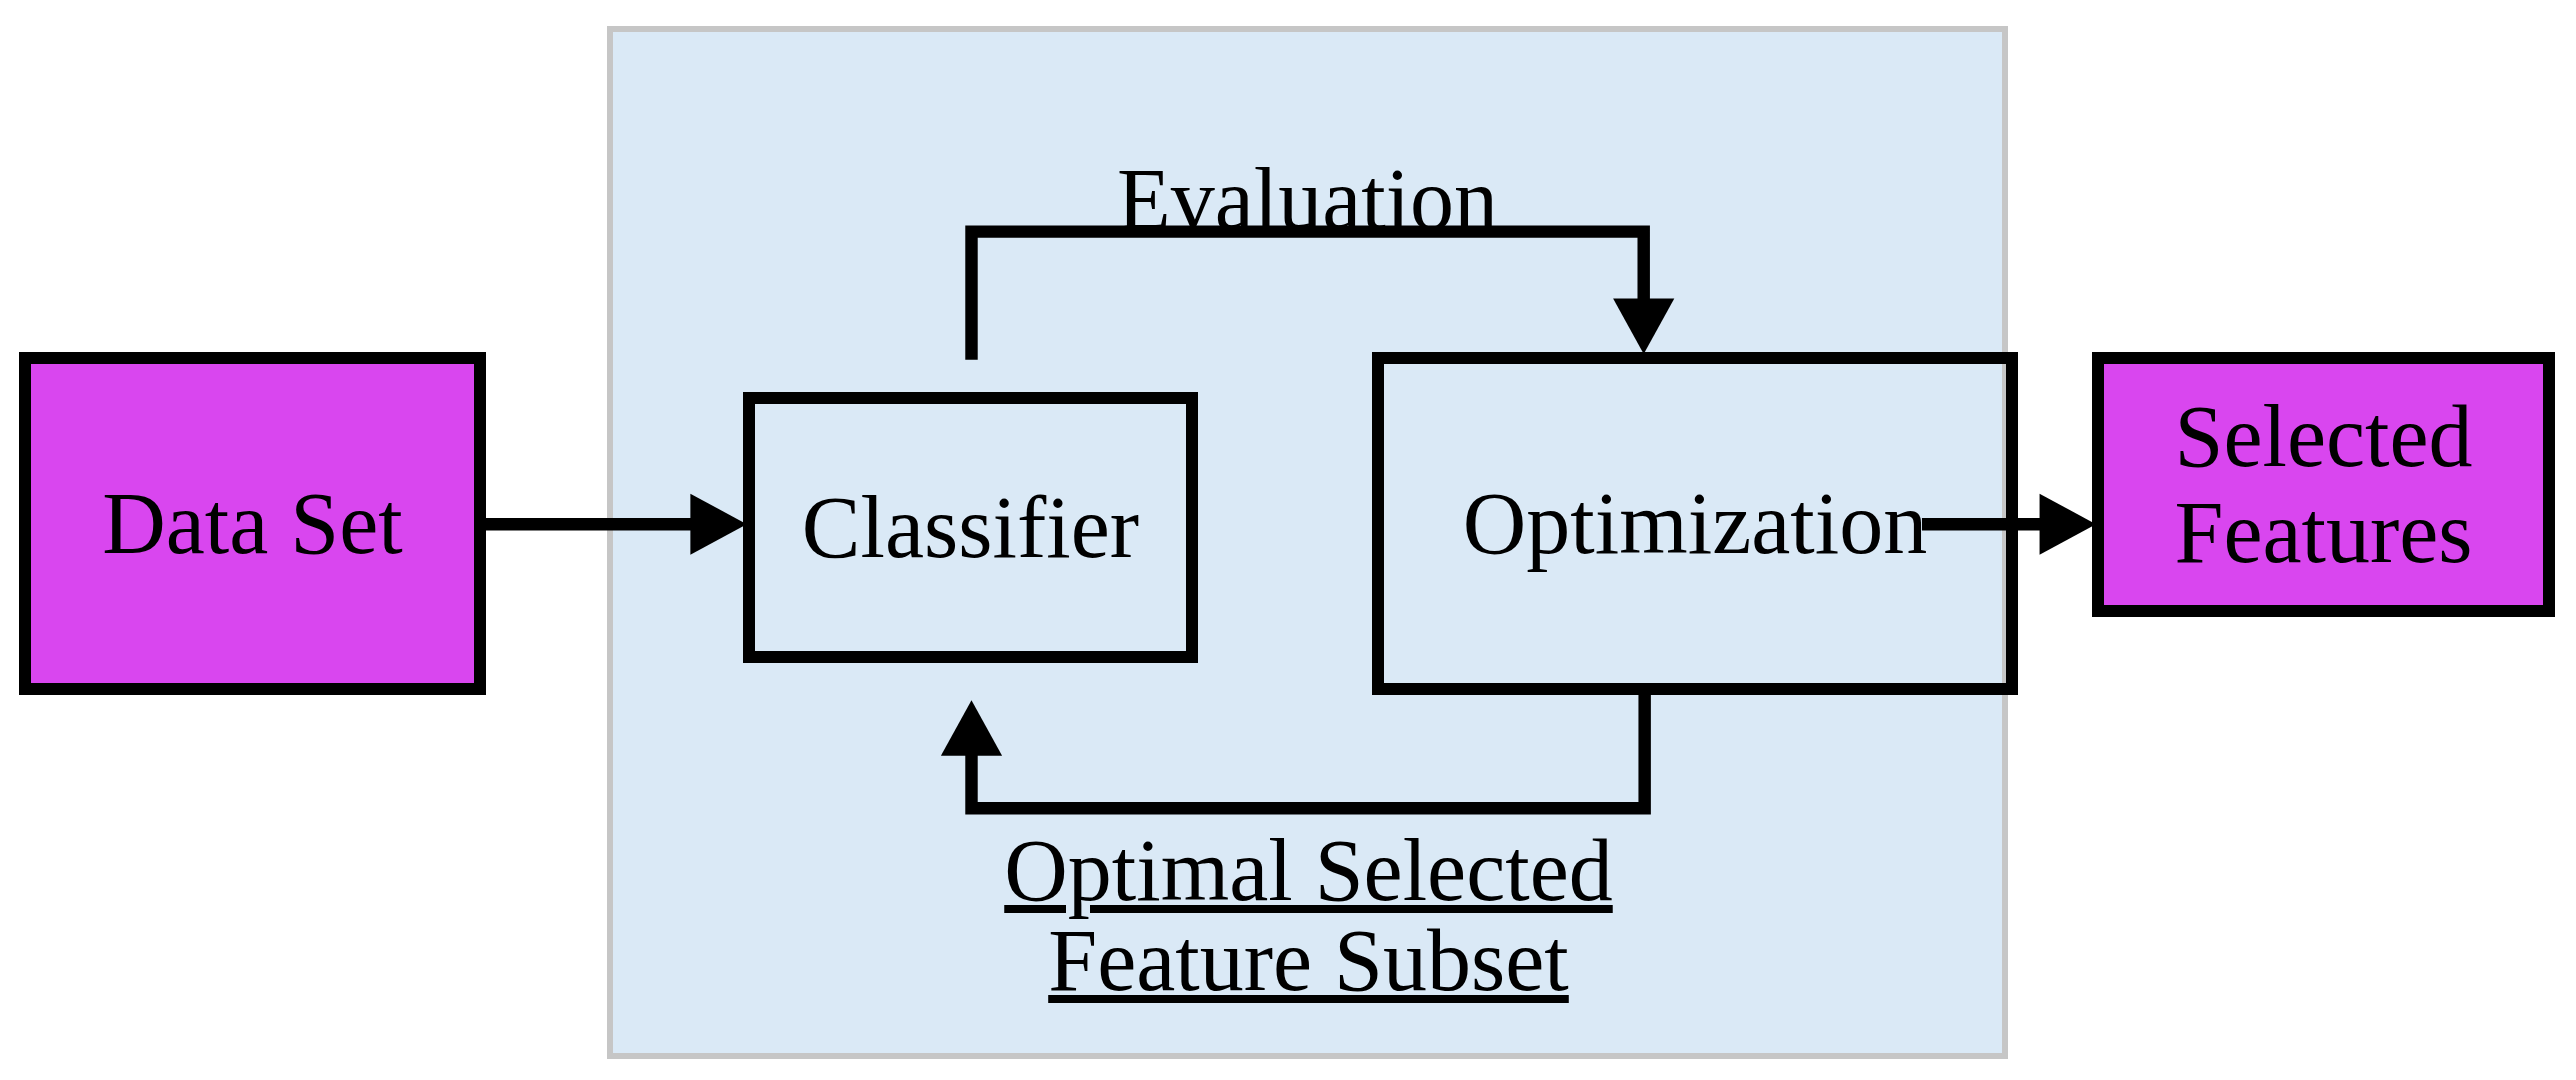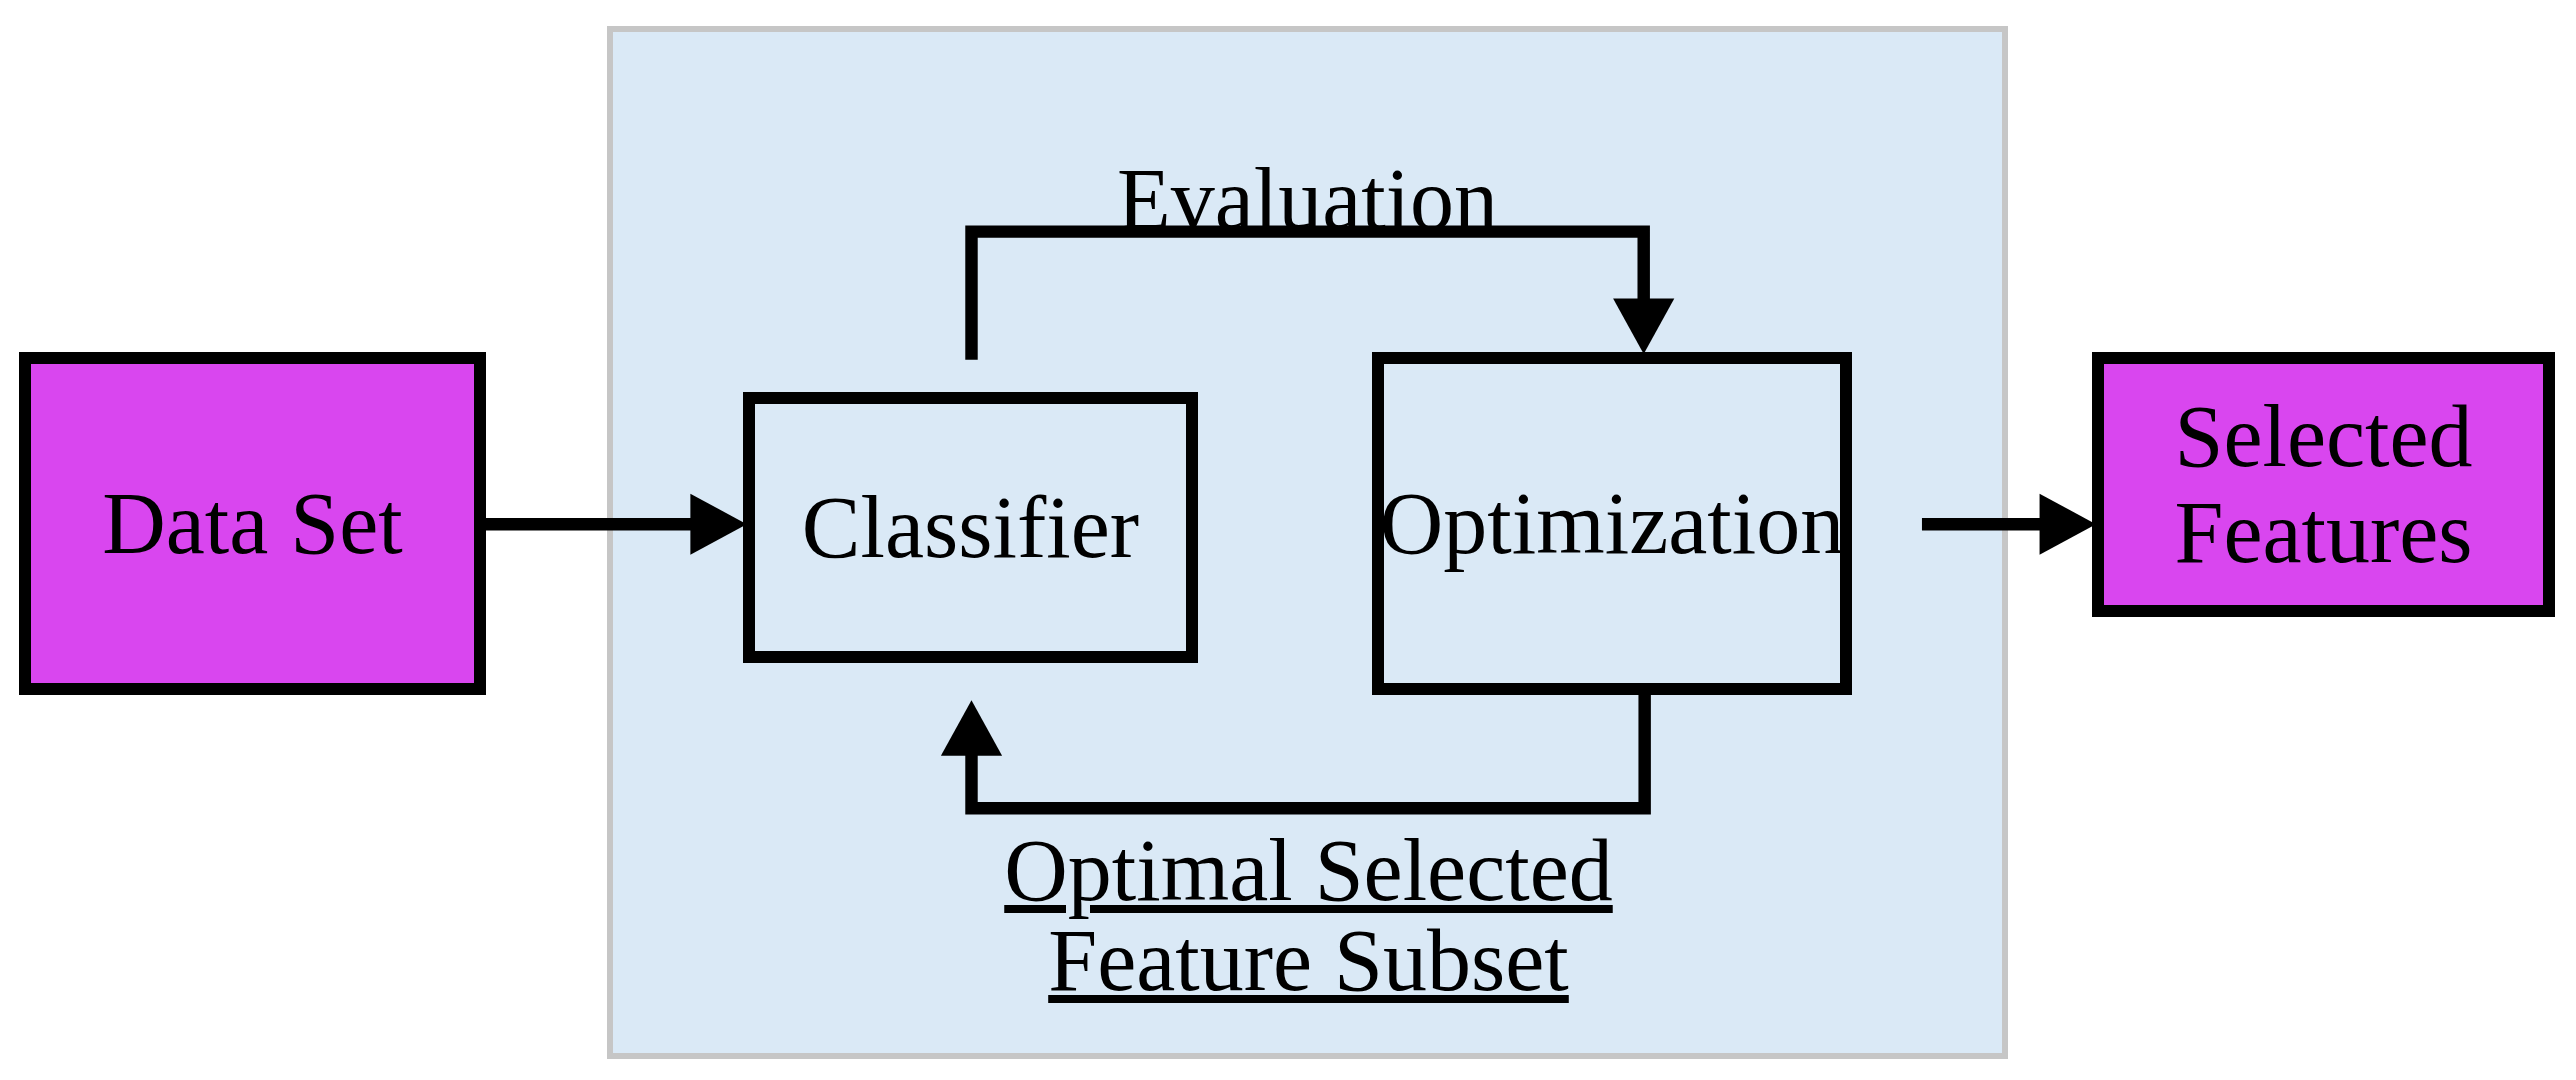--- a/index.html
+++ b/index.html
@@ -35,21 +35,21 @@
     justify-content: center;
     text-align: center;
     font-size: 88px;
     line-height: 96px;
     white-space: nowrap;
   }
   .node.white { background: #d946ef; }
   .node.transparent { background: transparent; }
   .node-dataset   { left: 19px;   top: 352px; width: 467px; height: 343px; }
   .node-classifier{ left: 743px;  top: 352px; width: 455px; height: 271px; margin-top: 40px; }
-  .node-optimization { left: 1372px; top: 352px; width: 480px; height: 343px; text-align: right; }
+  .node-optimization { left: 1372px; top: 352px; width: 646px; height: 343px; text-align: right; }
   .node-selected  { left: 2092px; top: 352px; width: 463px; height: 265px; }
   .connector-layer {
     position: absolute;
     left: 0; top: 0;
     width: 2576px;
     height: 1081px;
     pointer-events: none;
   }
   .edge-label {
     position: absolute;

